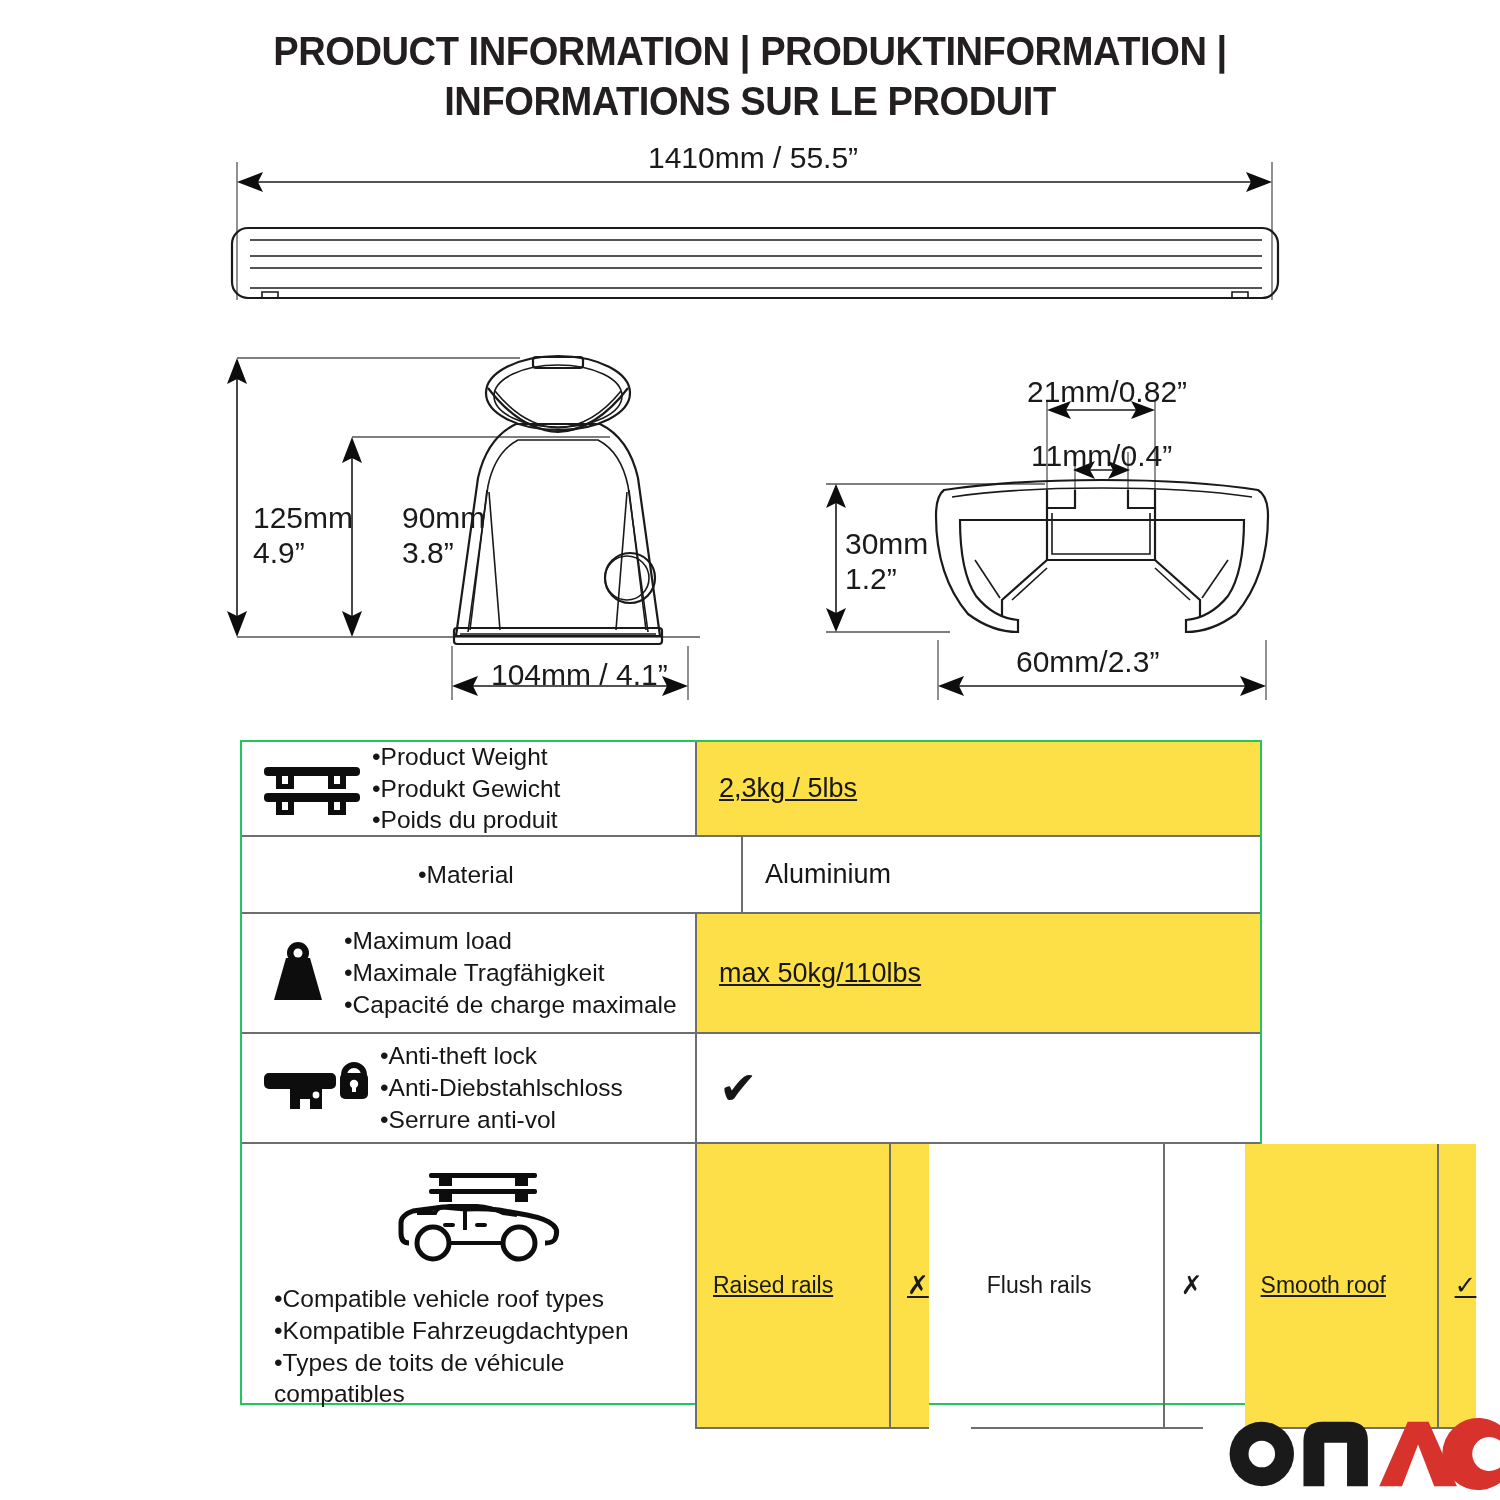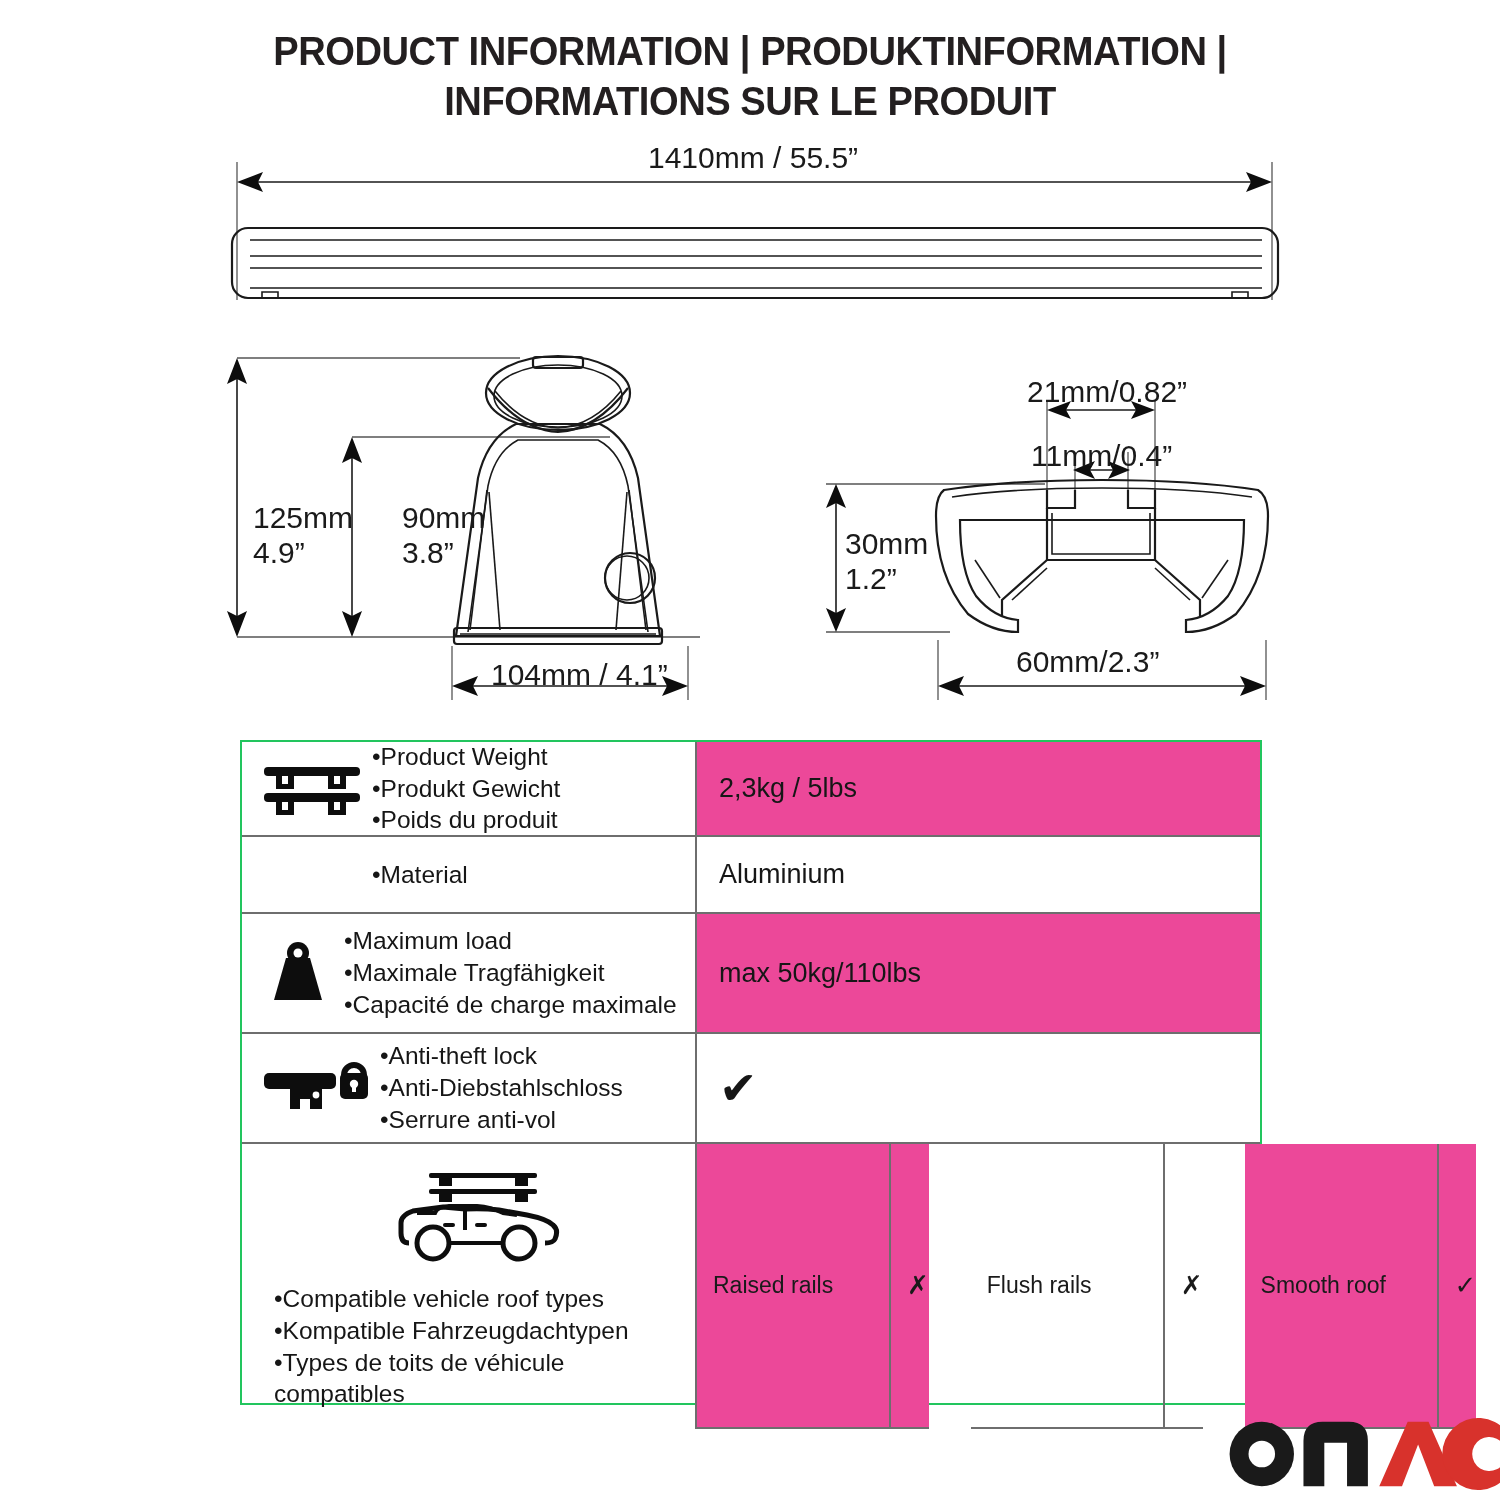--- a/index.html
+++ b/index.html
@@ -24,21 +24,21 @@
   .fillblk{fill:#0d0d0d;}
 
   
   #spec-table{position:absolute;left:240px;top:740px;width:1022px;height:665px;
               border:2px solid #22c55e;box-sizing:border-box;background:#fff;}
   .srow{display:flex;border-bottom:2px solid #6e6e6e;box-sizing:border-box;}
   .srow:last-child{border-bottom:none;}
   .scell-l{width:455px;flex:none;display:flex;align-items:center;box-sizing:border-box;
            border-right:2px solid #6e6e6e;padding:0 10px;}
   .scell-r{flex:1;display:flex;align-items:center;box-sizing:border-box;padding:0 22px;}
-  .shade{background:#ec4899;}
+  .shade{background:#fde047;text-decoration:underline;}
   .icon-box{width:120px;flex:none;display:flex;align-items:center;justify-content:center;}
   .lbl{font-size:24.5px;line-height:1.30;color:#161616;}
   .val{font-size:27px;color:#161616;}
 
   
   .rowlast{display:flex;}
   .lastleft{width:455px;flex:none;border-right:2px solid #6e6e6e;box-sizing:border-box;
             display:flex;flex-direction:column;align-items:flex-start;justify-content:center;
             padding:14px 10px 14px 32px;}
   .lastright{flex:1;display:flex;flex-direction:row;gap:42px;}
@@ -215,21 +215,21 @@
           <div>•Product Weight</div>
           <div>•Produkt Gewicht</div>
           <div>•Poids du produit</div>
         </div>
       </div>
       <div class="scell-r shade">
         <span class="val">2,3kg / 5lbs</span>
       </div>
     </div>
 
-    <div class="srow" style="height:77px;">
+    <div class="srow" style="height:77px;padding-left:46px;">
       <div class="scell-l">
         <div class="icon-box"></div>
         <div class="lbl">
           <div>•Material</div>
         </div>
       </div>
       <div class="scell-r">
         <span class="val">Aluminium</span>
       </div>
     </div>

